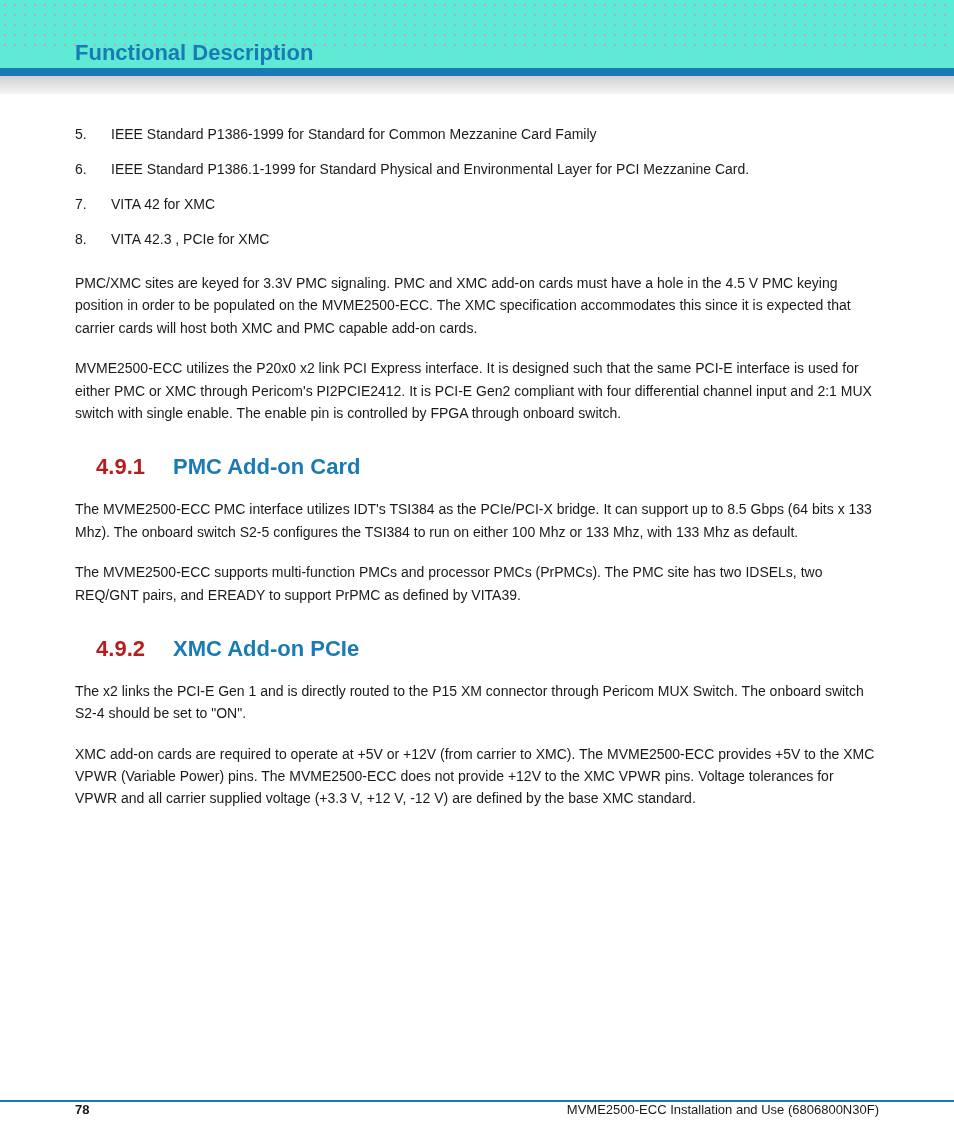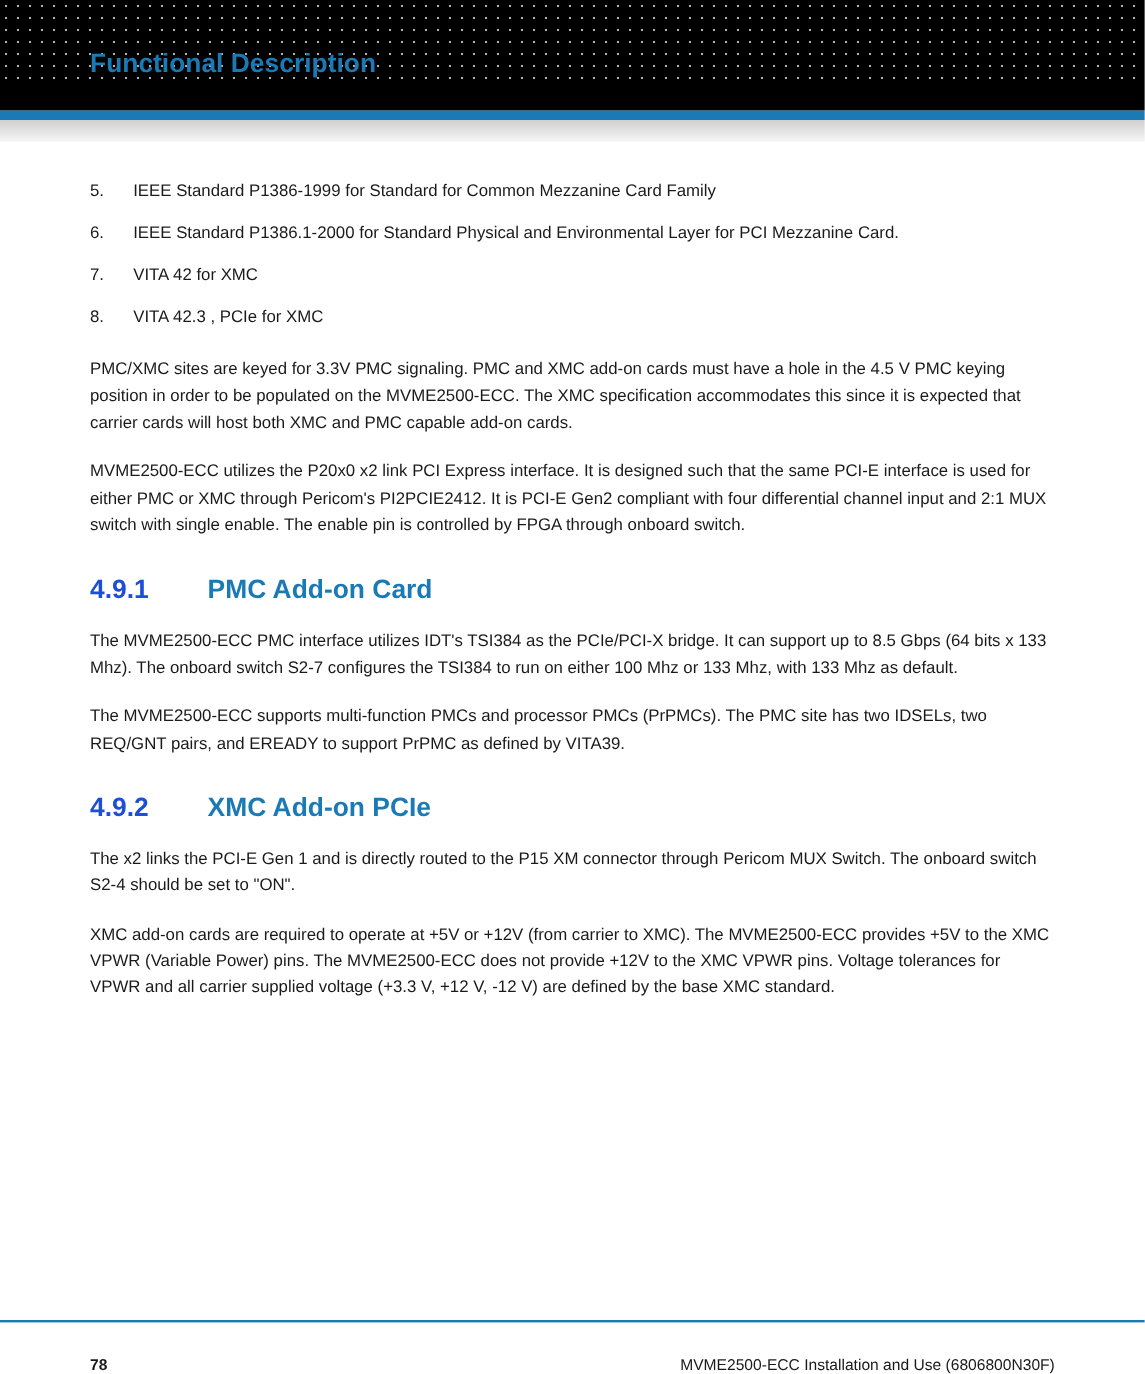--- a/index.html
+++ b/index.html
@@ -15,22 +15,22 @@
       font-family: Arial, Helvetica, sans-serif;
       font-size: 14px;
       color: #1a1a1a;
       position: relative;
     }
 
     
     .header-area {
       position: relative;
       width: 100%;
-      height: 92px;
-      background: #000000;
+      height: 68px;
+      background: #5eead4;
       overflow: hidden;
     }
 
     .dot-pattern {
       position: absolute;
       top: 0;
       left: 0;
       right: 0;
       bottom: 22px;
       background-image: radial-gradient(circle, #b0b0b0 1px, transparent 1px);
@@ -102,40 +102,41 @@
       display: flex;
       align-items: baseline;
       gap: 28px;
       margin-top: 30px;
       margin-bottom: 18px;
     }
 
     .section-num {
       font-size: 22px;
       font-weight: bold;
-      color: #1d4ed8;
+      color: #b91c1c;
       min-width: 70px;
+      text-align: right;
     }
 
     .section-title {
       font-size: 22px;
       font-weight: bold;
       color: #1a7ab5;
     }
 
     
     .footer {
       position: absolute;
       bottom: 0;
       left: 0;
       right: 0;
       height: 45px;
       border-top: 2px solid #1a7ab5;
       display: flex;
-      align-items: flex-end;
+      align-items: flex-start;
       justify-content: space-between;
       padding: 0 75px;
     }
 
     .footer-page {
       font-size: 13px;
       color: #1a1a1a;
       font-weight: bold;
     }
 
@@ -160,21 +161,21 @@
 <div class="content">
 
   <ul class="numbered-list">
 
   <li>
         <span class="num">5.</span>
         <span class="text">IEEE Standard P1386-1999 for Standard for Common Mezzanine Card Family</span>
       </li>
       <li>
         <span class="num">6.</span>
-        <span class="text">IEEE Standard P1386.1-2000 for Standard Physical and Environmental Layer for PCI Mezzanine Card.</span>
+        <span class="text">IEEE Standard P1386.1-1999 for Standard Physical and Environmental Layer for PCI Mezzanine Card.</span>
       </li>
       <li>
         <span class="num">7.</span>
         <span class="text">VITA 42 for XMC</span>
       </li>
       <li>
         <span class="num">8.</span>
         <span class="text">VITA 42.3 , PCIe for XMC</span>
       </li>
     </ul>
@@ -183,21 +184,21 @@
   <p class="body-para">PMC/XMC sites are keyed for 3.3V PMC signaling. PMC and XMC add-on cards must have a hole in the 4.5 V PMC keying position in order to be populated on the MVME2500-ECC. The XMC specification accommodates this since it is expected that carrier cards will host both XMC and PMC capable add-on cards.</p>
       <p class="body-para">MVME2500-ECC utilizes the P20x0 x2 link PCI Express interface. It is designed such that the same PCI-E interface is used for either PMC or XMC through Pericom's PI2PCIE2412. It is PCI-E Gen2 compliant with four differential channel input and 2:1 MUX switch with single enable. The enable pin is controlled by FPGA through onboard switch.</p>
     </div>
 
   <div id="section-4-9-1">
     <div class="section-heading">
       <span class="section-num">4.9.1</span>
       <span class="section-title">PMC Add-on Card</span>
     </div>
     <div id="pmc-paragraphs">
-        <p class="body-para">The MVME2500-ECC PMC interface utilizes IDT's TSI384 as the PCIe/PCI-X bridge. It can support up to 8.5 Gbps (64 bits x 133 Mhz). The onboard switch S2-7 configures the TSI384 to run on either 100 Mhz or 133 Mhz, with 133 Mhz as default.</p>
+        <p class="body-para">The MVME2500-ECC PMC interface utilizes IDT's TSI384 as the PCIe/PCI-X bridge. It can support up to 8.5 Gbps (64 bits x 133 Mhz). The onboard switch S2-5 configures the TSI384 to run on either 100 Mhz or 133 Mhz, with 133 Mhz as default.</p>
         <p class="body-para">The MVME2500-ECC supports multi-function PMCs and processor PMCs (PrPMCs). The PMC site has two IDSELs, two REQ/GNT pairs, and EREADY to support PrPMC as defined by VITA39.</p>
       </div>
   </div>
 
   <div id="section-4-9-2">
     <div class="section-heading">
       <span class="section-num">4.9.2</span>
       <span class="section-title">XMC Add-on PCIe</span>
     </div>
     <div id="xmc-paragraphs">

